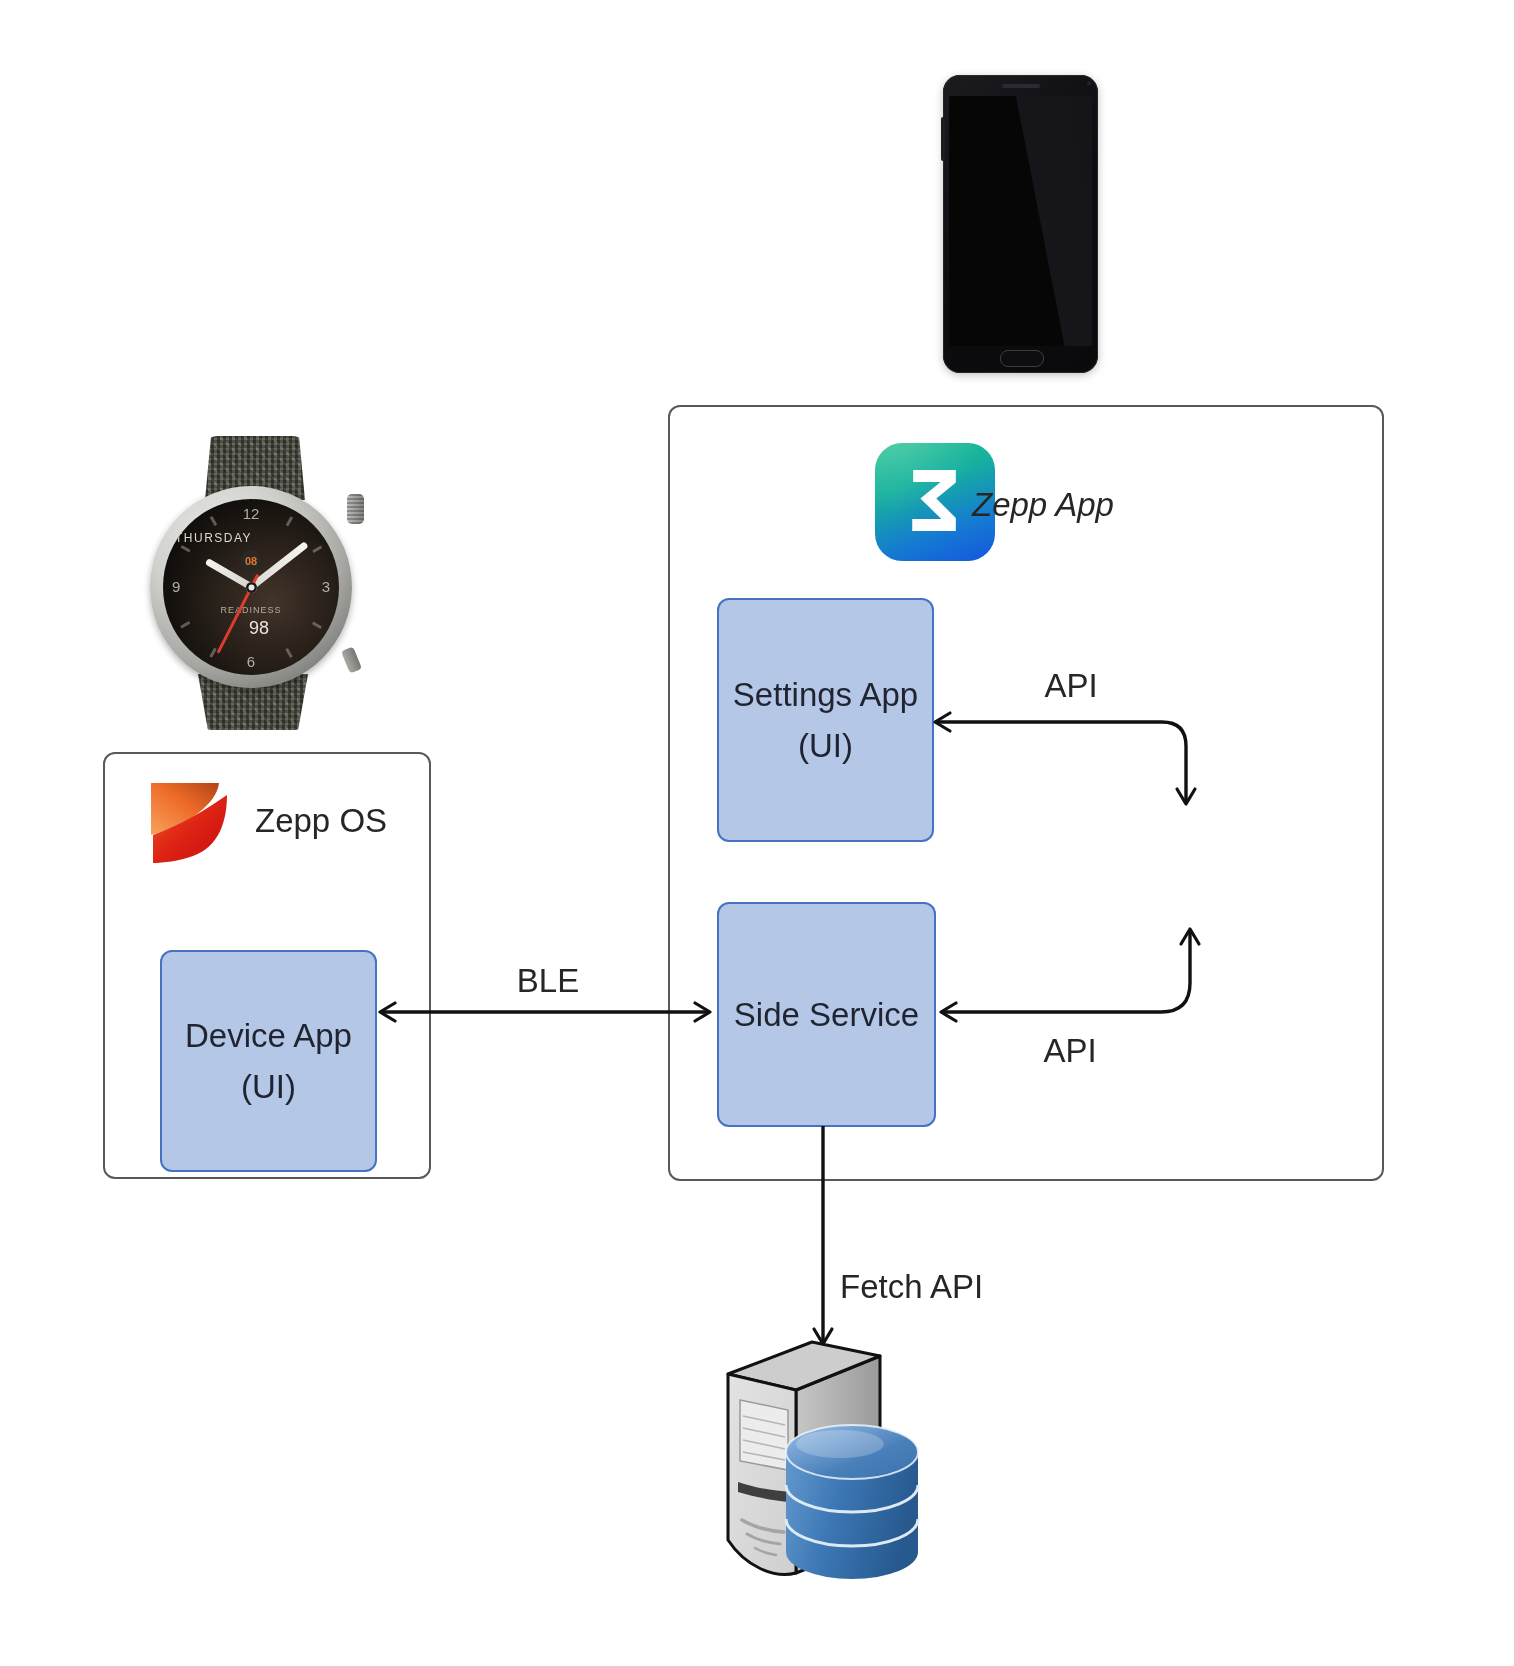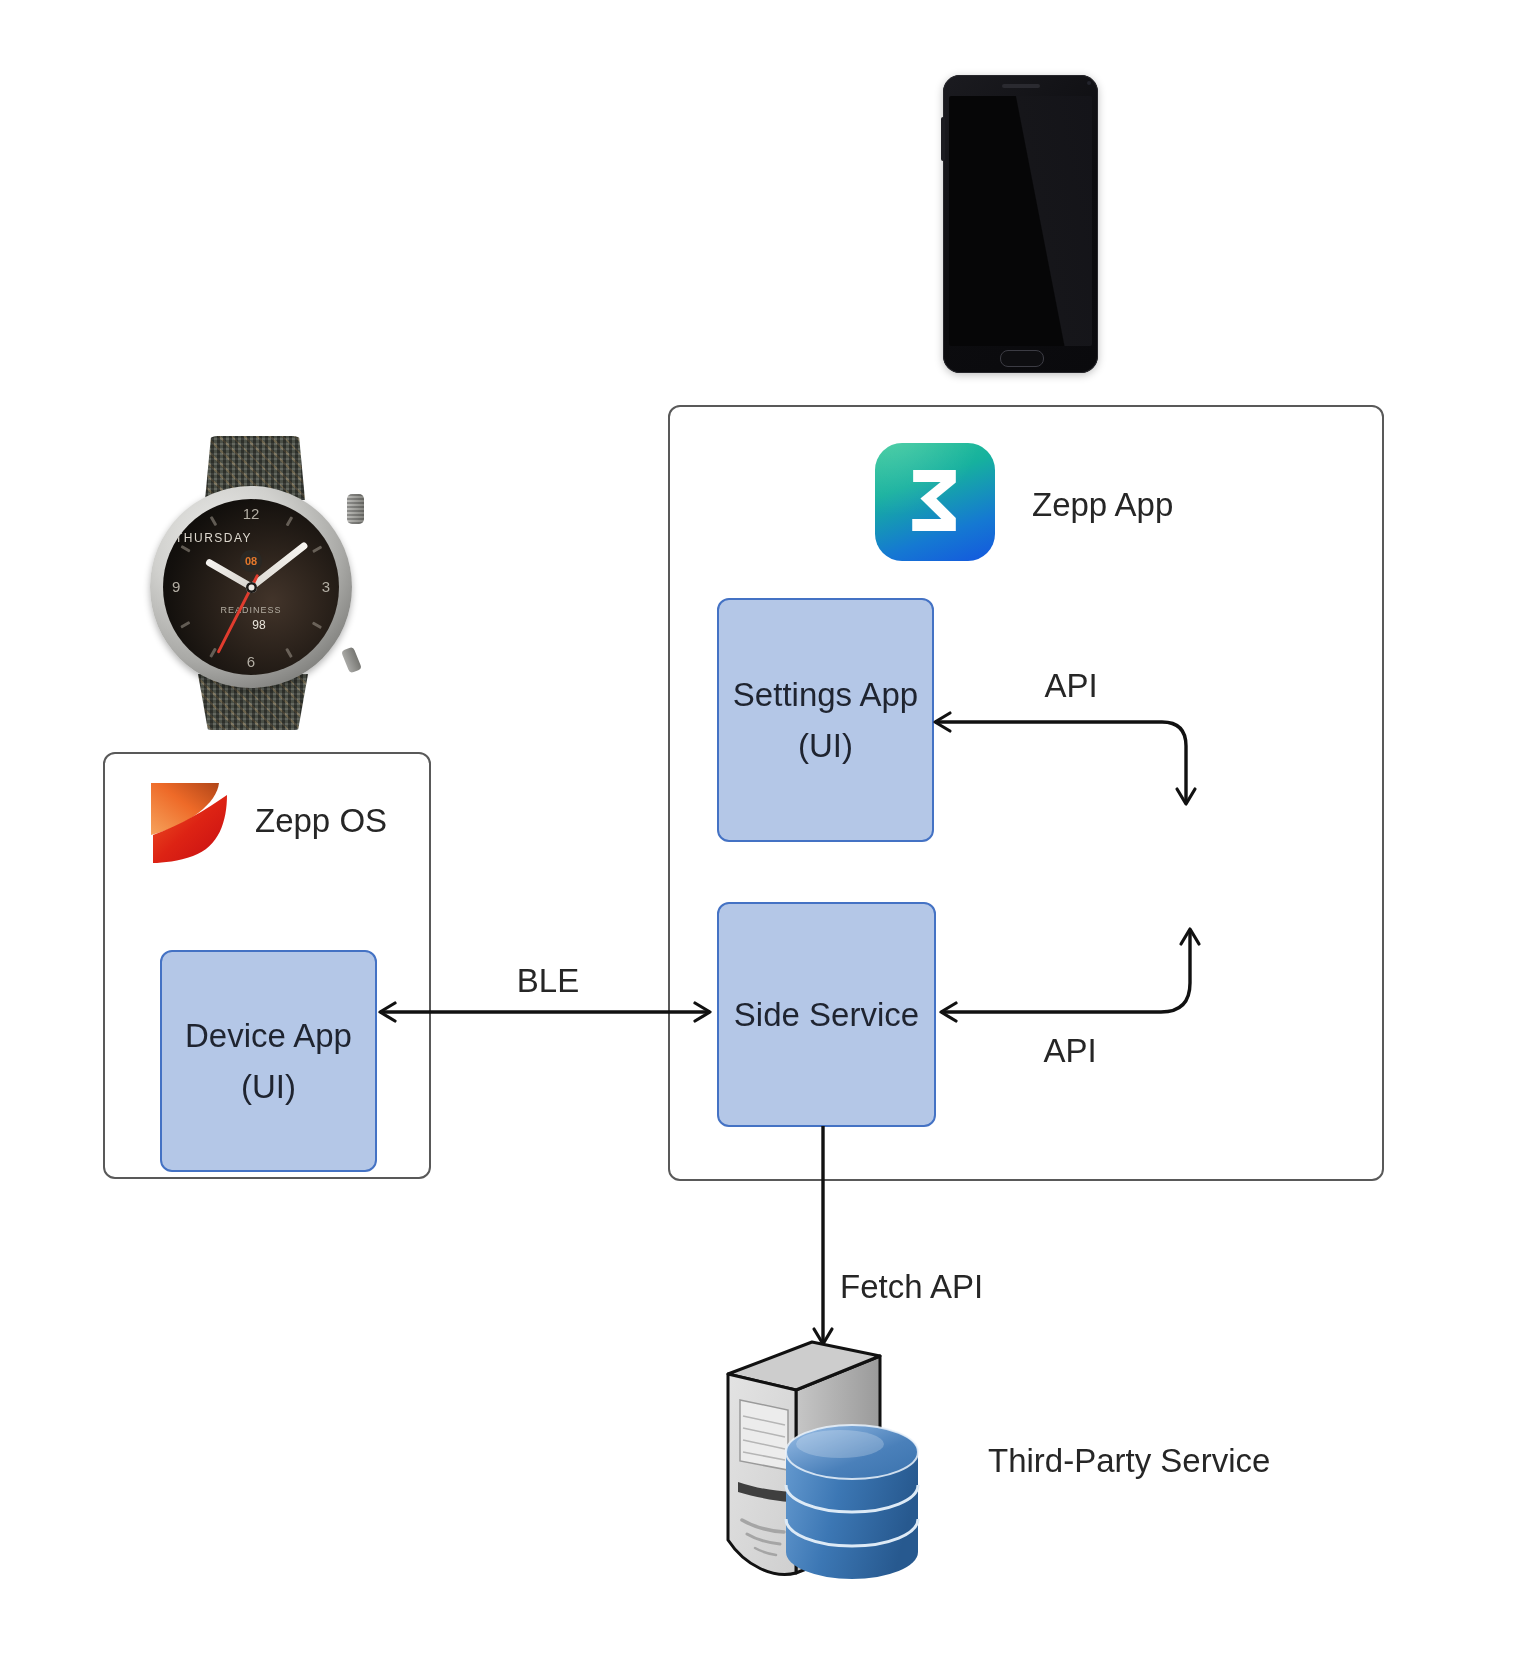--- a/index.html
+++ b/index.html
@@ -107,21 +107,21 @@
   .wday { position:absolute; top:32px; left:12px; right:0; text-align:left;
     font-size:12px; letter-spacing:1.5px; color:#ddd8cf; }
   .wdate {
     position:absolute; top:51px; left:50%; width:22px; height:22px; margin-left:-11px;
     border-radius:50%; background:#2a2824; color:#e2772b; font-size:11px; font-weight:bold;
     display:flex; align-items:center; justify-content:center;
   }
   .wready { position:absolute; top:106px; left:0; right:0; text-align:center;
     font-size:9px; letter-spacing:1px; color:#b3ada2; }
   .wready-val { position:absolute; top:119px; left:16px; right:0; text-align:center;
-    font-size:12px; color:#e9e5dc; }
+    font-size:18px; color:#e9e5dc; }
   .tick { position:absolute; left:50%; top:50%; width:2.5px; height:172px;
     margin-left:-1.25px; margin-top:-86px; }
   .tick::before { content:""; position:absolute; top:5px; left:0; width:2.5px; height:10px;
     background:rgba(158,152,140,.55); border-radius:1px; }
   .hand { position:absolute; left:50%; bottom:50%; transform-origin:50% 100%; border-radius:4px; }
   .hand.hour   { width:7px; height:52px; margin-left:-3.5px; transform:rotate(-60deg);
     background:linear-gradient(#f6f4f0,#d6d3cd); }
   .hand.minute { width:7px; height:70px; margin-left:-3.5px; transform:rotate(52deg);
     background:linear-gradient(#f8f6f2,#dcd9d3); }
   .hand.second { width:3px; height:74px; margin-left:-1.5px; transform:rotate(207deg);
@@ -201,21 +201,21 @@
   <div class="diagram-label" style="left:255px; top:802px;">Zepp OS</div>
   <div class="blue-box" style="left:160px; top:902px; width:213px; height:218px;margin-top:48px;">
     <div>Device App</div>
     <div>(UI)</div>
   </div>
 
   <div class="container-box" style="left:668px; top:405px; width:712px; height:772px;"></div>
   <div class="zepp-app-icon">
     <span class="zepp-sigma">Σ</span>
   </div>
-  <div class="diagram-label" style="left:1032px; top:486px;">Zepp App</div>
+  <div class="diagram-label" style="left:972px; top:486px;font-style:italic;">Zepp App</div>
 
   <div class="blue-box" style="left:717px; top:598px; width:213px; height:240px;">
     <div>Settings App</div>
     <div>(UI)</div>
   </div>
 
   <div class="blue-box" style="left:717px; top:902px; width:215px; height:221px;">
     <div>Side Service</div>
   </div>
 
@@ -229,21 +229,20 @@
     <path d="M 380 1012 H 710" fill="none" stroke="#111111" stroke-width="3.4" marker-start="url(#ah)" marker-end="url(#ah)"></path>
     <path d="M 935 722 H 1162 Q 1186 722 1186 746 V 804" fill="none" stroke="#111111" stroke-width="3.4" marker-start="url(#ah)" marker-end="url(#ah)"></path>
     <path d="M 1190 929 V 983 Q 1190 1012 1161 1012 H 941" fill="none" stroke="#111111" stroke-width="3.4" marker-start="url(#ah)" marker-end="url(#ah)"></path>
     <path d="M 823 1126 V 1344" fill="none" stroke="#111111" stroke-width="3.4" marker-end="url(#ah)"></path>
   </svg>
 
   <div class="diagram-label centered" style="left:488px; top:962px; width:120px;">BLE</div>
   <div class="diagram-label centered" style="left:1021px; top:667px; width:100px;">API</div>
   <div class="diagram-label centered" style="left:1020px; top:1032px; width:100px;">API</div>
   <div class="diagram-label" style="left:840px; top:1245px;margin-top:23px;">Fetch API</div>
-  <div class="diagram-label" style="left:988px; top:1442px;">Third-Party Service</div>
 
   <div class="server-icon">
     <svg viewBox="0 0 230 260" width="230" height="260">
       <defs>
         <linearGradient id="srvR" x1="0" y1="0" x2="1" y2="0">
           <stop offset="0" stop-color="#c6c6c6"></stop>
             <stop offset="1" stop-color="#9a9a9a"></stop>
         </linearGradient>
         <linearGradient id="srvF" x1="0" y1="0" x2="1" y2="1">
           <stop offset="0" stop-color="#e3e3e3"></stop>

